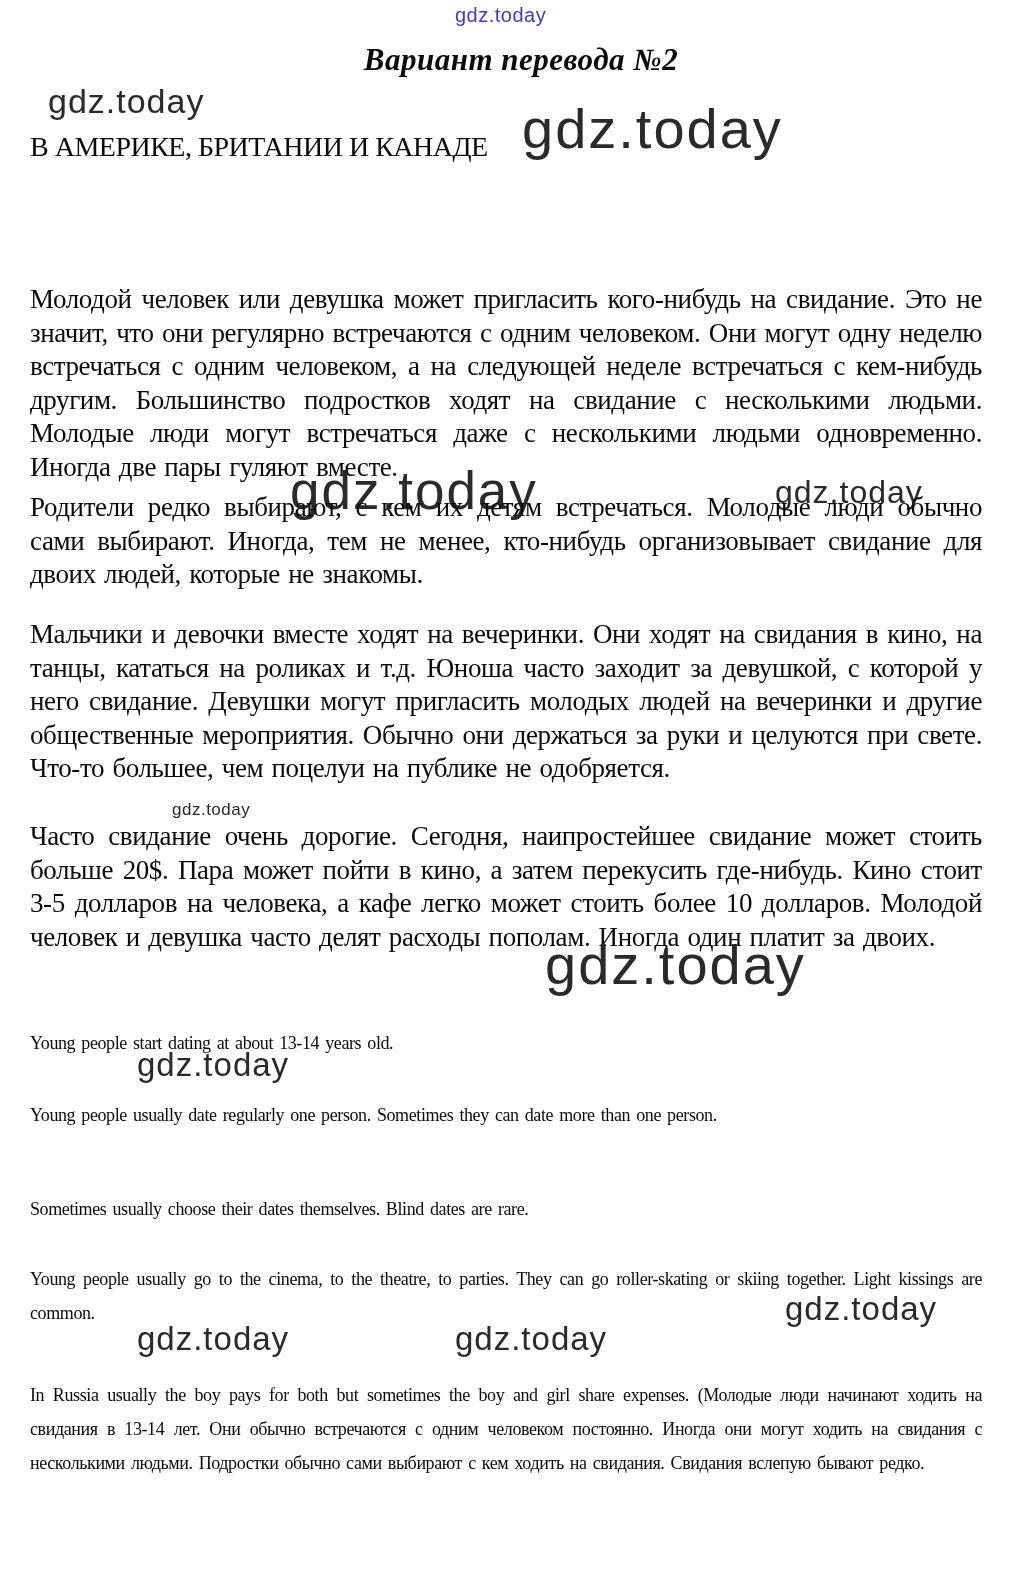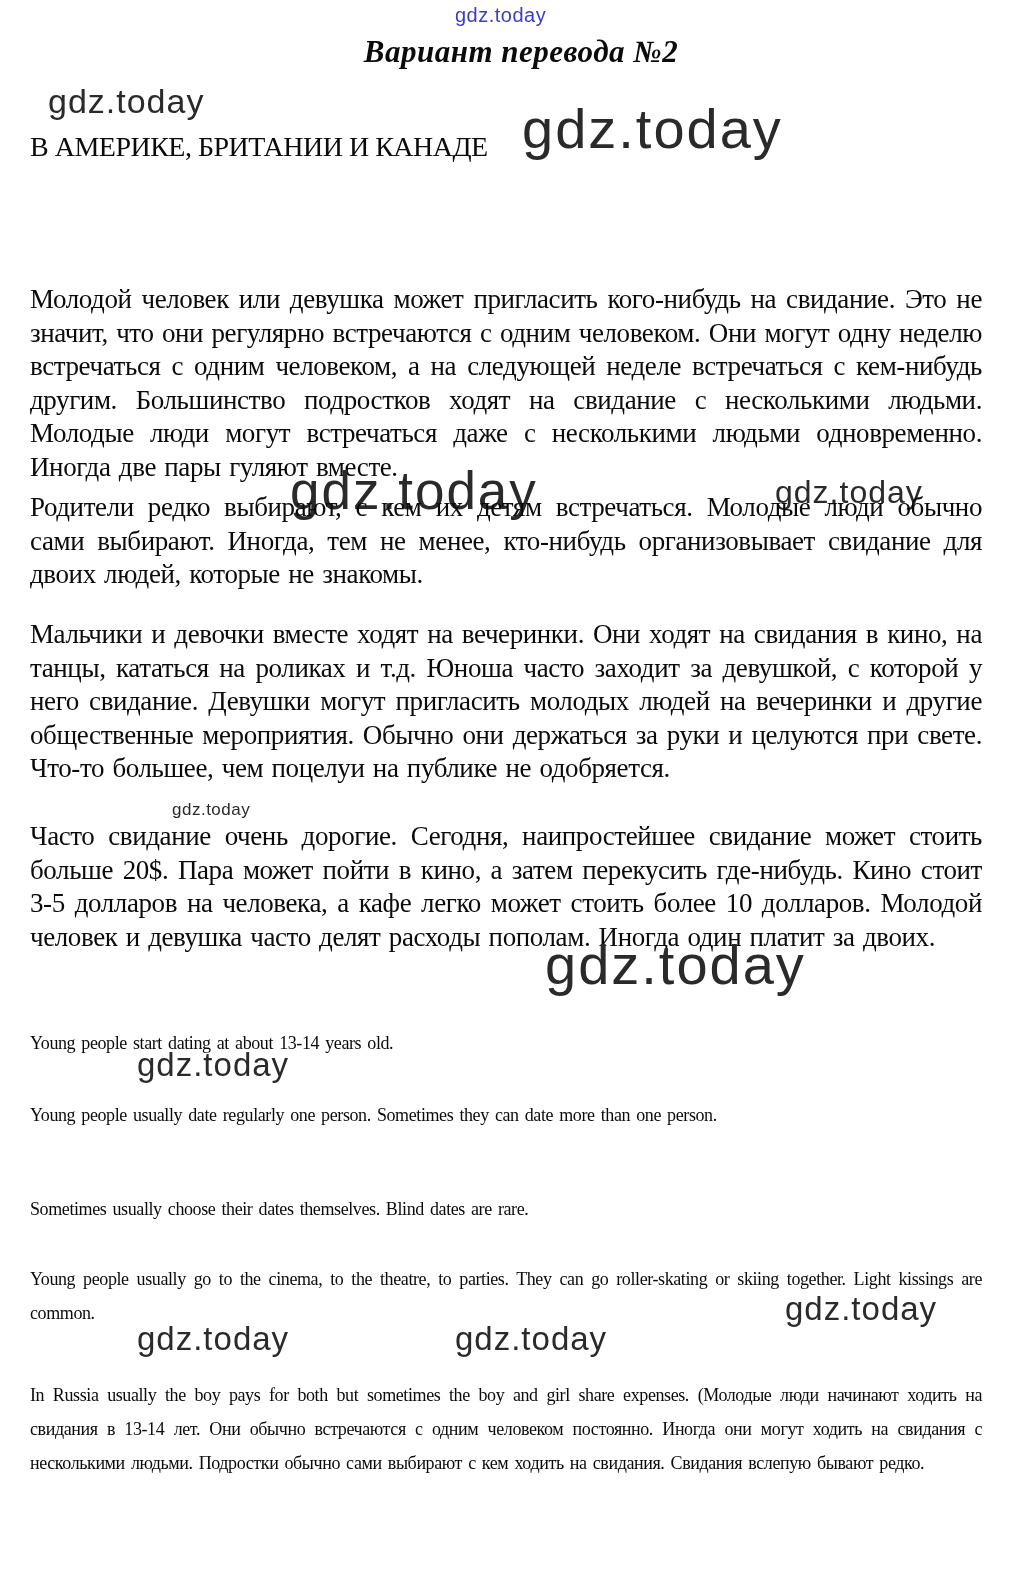--- a/index.html
+++ b/index.html
@@ -9,21 +9,21 @@
     width: 1012px;
     height: 1591px;
     margin: 0 auto;
     background: #ffffff;
     overflow: hidden;
     font-family: "Liberation Serif", "DejaVu Serif", serif;
     color: #0b0b0b;
   }
   .doc-title {
     position: absolute;
-    top: 34px;
+    top: 42px;
     left: 0;
     width: 100%;
     text-align: center;
     font-size: 31px;
     font-weight: bold;
     font-style: italic;
     letter-spacing: 0.5px;
     padding-left: 30px;
   }
   .section-heading {

